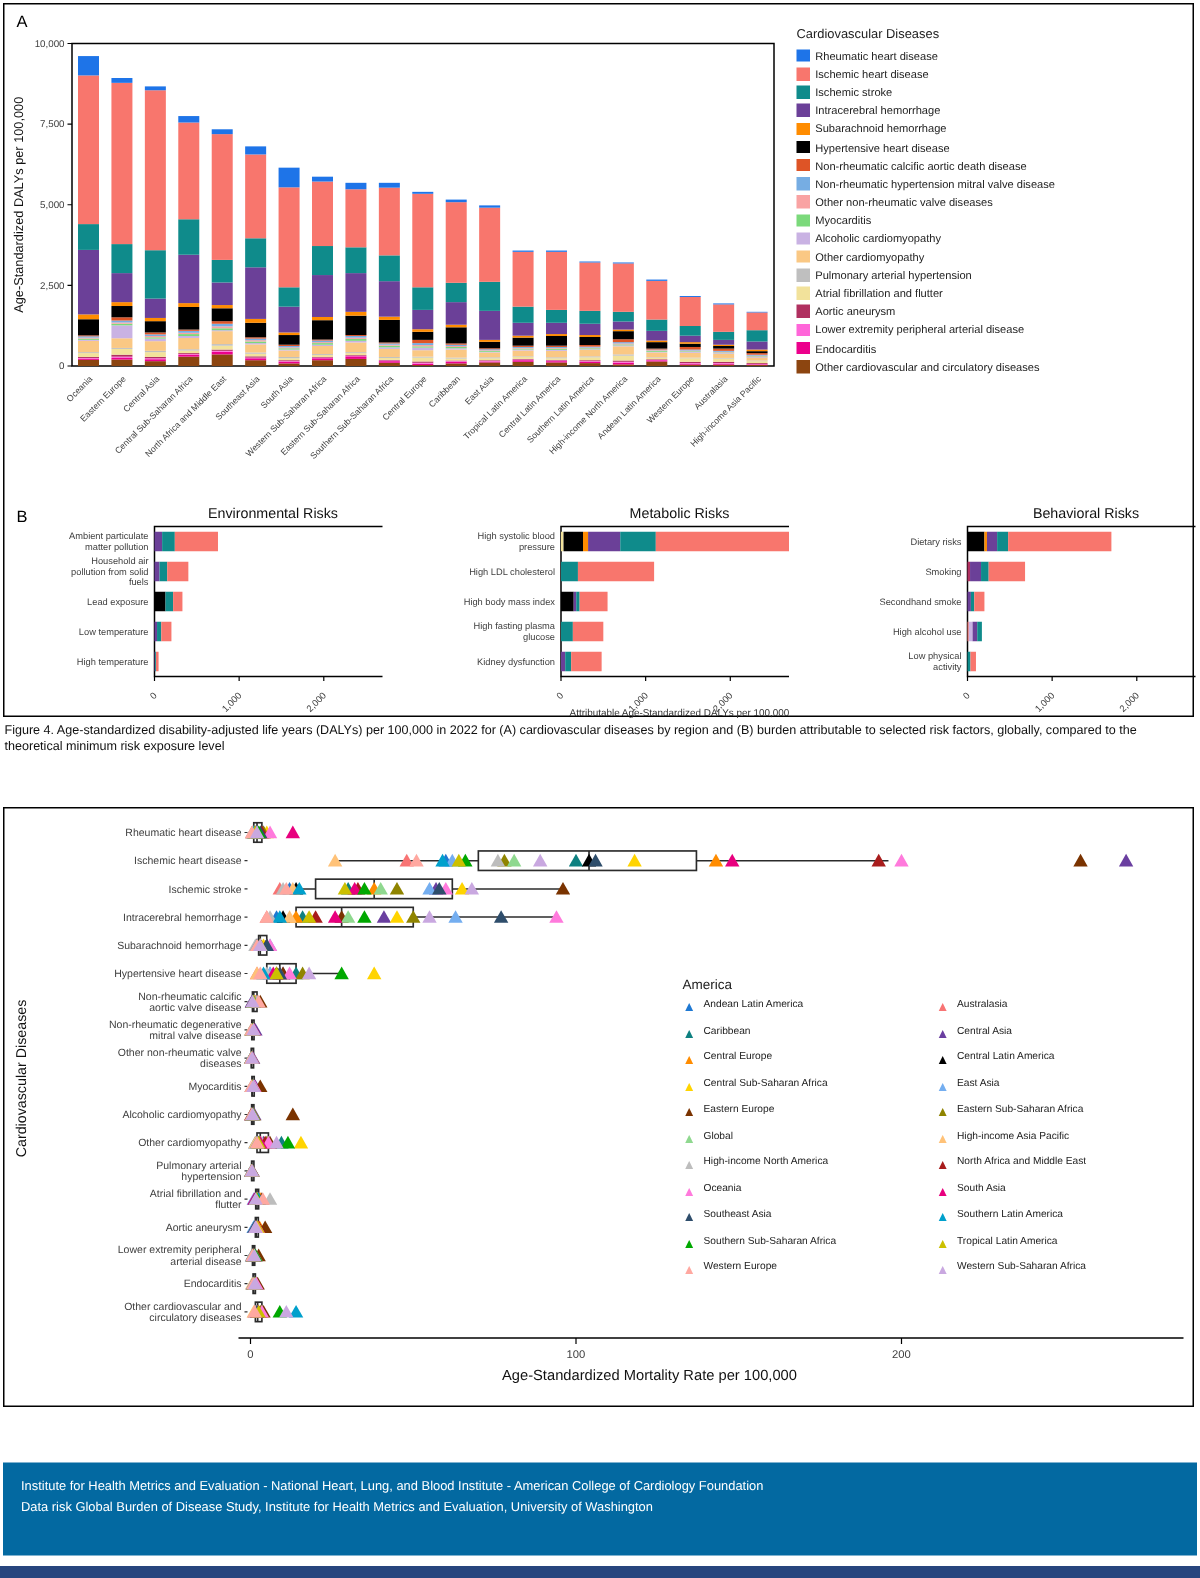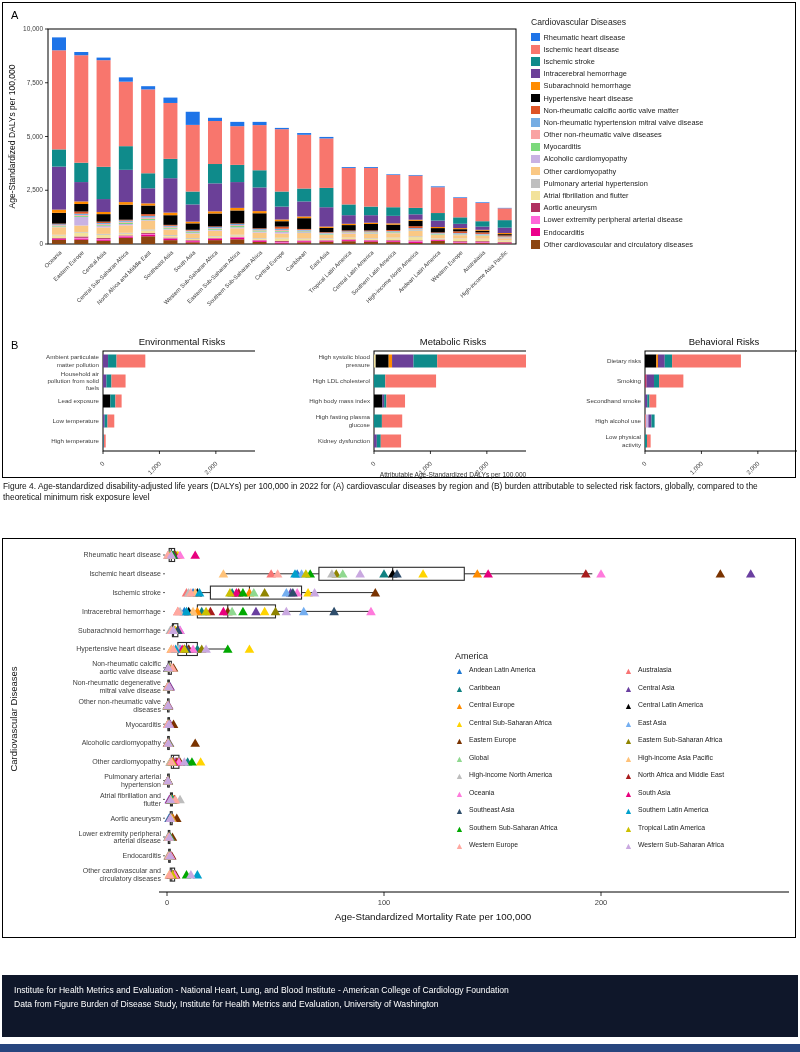--- a/index.html
+++ b/index.html
@@ -470,21 +470,21 @@
           <div class="leg-item">
             <span class="leg-swatch" style="background: rgb(255, 140, 0);"></span>
             <span class="leg-label">Subarachnoid hemorrhage</span>
           </div>
           <div class="leg-item">
             <span class="leg-swatch" style="background: rgb(0, 0, 0);"></span>
             <span class="leg-label">Hypertensive heart disease</span>
           </div>
           <div class="leg-item">
             <span class="leg-swatch" style="background: rgb(222, 84, 38);"></span>
-            <span class="leg-label">Non-rheumatic calcific aortic valve matter</span>
+            <span class="leg-label">Non-rheumatic calcific aortic death disease</span>
           </div>
           <div class="leg-item">
             <span class="leg-swatch" style="background: rgb(118, 173, 227);"></span>
             <span class="leg-label">Non-rheumatic hypertension mitral valve disease</span>
           </div>
           <div class="leg-item">
             <span class="leg-swatch" style="background: rgb(249, 163, 163);"></span>
             <span class="leg-label">Other non-rheumatic valve diseases</span>
           </div>
           <div class="leg-item">
@@ -1232,18 +1232,18 @@
             <div class="reg-item">
               <span class="reg-tri" style="color: rgb(201, 168, 224);">▲</span>
               <span class="reg-label">Western Sub-Saharan Africa</span>
             </div>
           </div>
       </div>
     </div>
   </div>
 
 
-  <div class="footer" id="footerBlock" style="background: #0f172a;">
+  <div class="footer" id="footerBlock" style="background: #0369a1;">
       <div>Institute for Health Metrics and Evaluation - National Heart, Lung, and Blood Institute - American College of Cardiology Foundation</div>
-      <div>Data from Figure Burden of Disease Study, Institute for Health Metrics and Evaluation, University of Washington</div>
+      <div>Data risk Global Burden of Disease Study, Institute for Health Metrics and Evaluation, University of Washington</div>
     </div>
   <div class="footer-strip" id="footerStrip" style="background: rgb(39, 69, 126);"></div>
 </div>
 
 </body></html>

